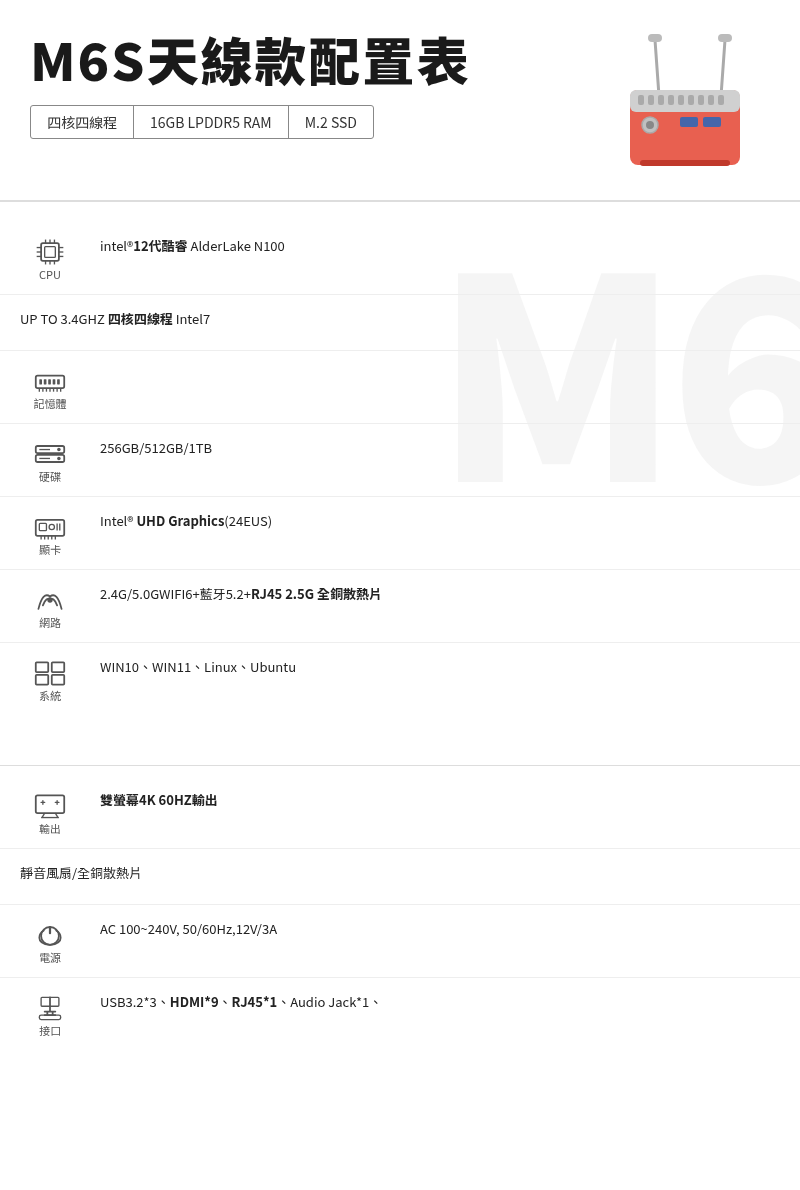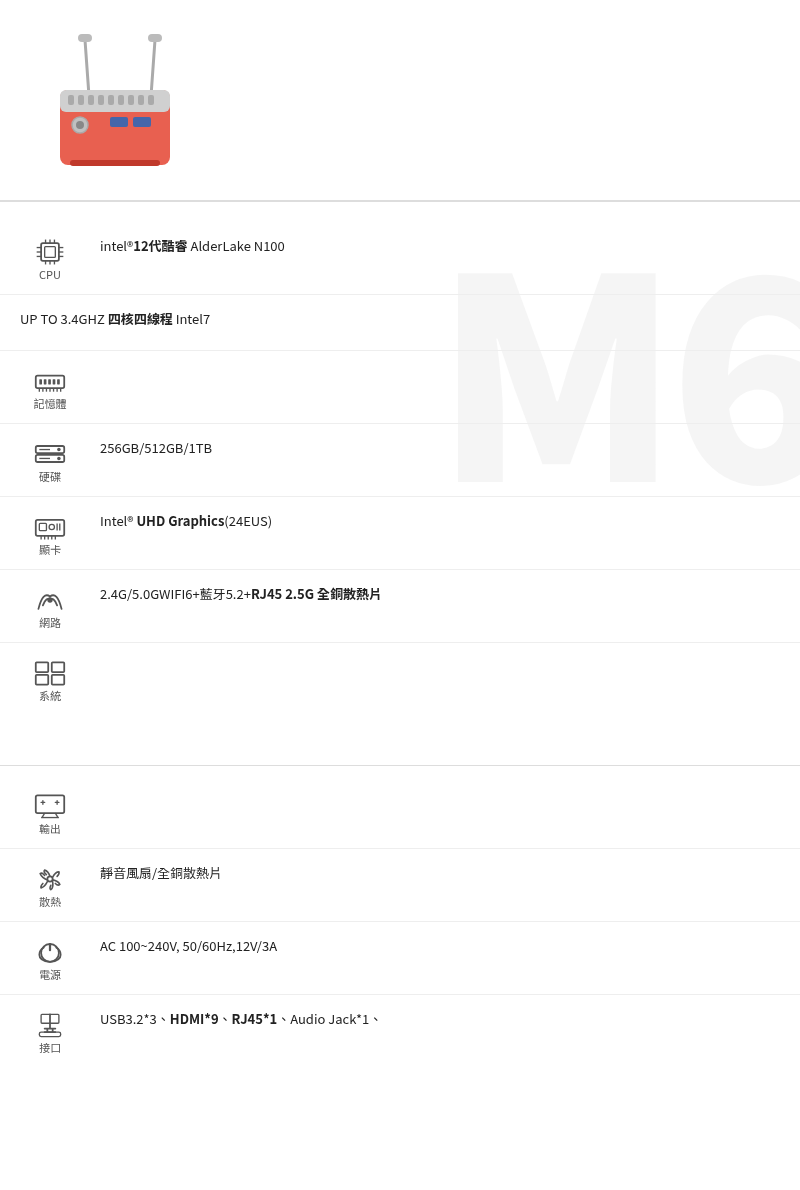--- a/index.html
+++ b/index.html
@@ -181,20 +181,28 @@
     }
   </style>
 </head>
 <body>
 
 <div class="page-wrapper">
 
   <div class="watermark">M6</div>
 
   <div class="header-section">
+    <div class="header-left">
+      <h1 class="main-title">M6S天線款配置表</h1>
+      <div class="badge-row">
+        <span class="badge-item">四核四線程</span>
+        <span class="badge-item">16GB LPDDR5 RAM</span>
+        <span class="badge-item">M.2 SSD</span>
+      </div>
+    </div>
 
     <div class="device-image">
       <svg viewBox="0 0 170 150" class="device-svg">
 
         <line x1="60" y1="90" x2="55" y2="20" stroke="#aaa" stroke-width="3" stroke-linecap="round"></line>
         <line x1="120" y1="90" x2="125" y2="20" stroke="#aaa" stroke-width="3" stroke-linecap="round"></line>
 
         <rect x="48" y="14" width="14" height="8" rx="4" fill="#bbb"></rect>
         <rect x="118" y="14" width="14" height="8" rx="4" fill="#bbb"></rect>
 
@@ -356,20 +364,23 @@
         <div class="spec-icon">
           <svg viewBox="0 0 36 28" fill="none" xmlns="http://www.w3.org/2000/svg" class="icon-svg">
             <rect x="2" y="2" width="14" height="11" rx="1" stroke="#555" stroke-width="2" fill="none"></rect>
             <rect x="20" y="2" width="14" height="11" rx="1" stroke="#555" stroke-width="2" fill="none"></rect>
             <rect x="2" y="16" width="14" height="11" rx="1" stroke="#555" stroke-width="2" fill="none"></rect>
             <rect x="20" y="16" width="14" height="11" rx="1" stroke="#555" stroke-width="2" fill="none"></rect>
           </svg>
         </div>
         <span class="spec-icon-label">系統</span>
       </div>
+      <div class="spec-content">
+        <span class="spec-text">WIN10、WIN11、Linux、Ubuntu</span>
+      </div>
     </div>
 
   </div>
 
   <div class="section-break"></div>
   <div class="divider"></div>
 
   <div class="bottom-section">
 
     <div class="spec-row">
@@ -381,37 +392,26 @@
             <line x1="24" y1="22" x2="27" y2="27" stroke="#555" stroke-width="1.5"></line>
             <line x1="8" y1="27" x2="28" y2="27" stroke="#555" stroke-width="1.5"></line>
             <line x1="10" y1="8" x2="10" y2="12" stroke="#555" stroke-width="1.5" stroke-linecap="round"></line>
             <line x1="8" y1="10" x2="12" y2="10" stroke="#555" stroke-width="1.5" stroke-linecap="round"></line>
             <line x1="26" y1="8" x2="26" y2="12" stroke="#555" stroke-width="1.5" stroke-linecap="round"></line>
             <line x1="24" y1="10" x2="28" y2="10" stroke="#555" stroke-width="1.5" stroke-linecap="round"></line>
           </svg>
         </div>
         <span class="spec-icon-label">輸出</span>
       </div>
-    </div>
-
-    <div class="spec-row">
-      <div class="spec-icon-col">
-        <div class="spec-icon">
-          <svg viewBox="0 0 36 28" fill="none" xmlns="http://www.w3.org/2000/svg" class="icon-svg">
-            <circle cx="18" cy="14" r="3" stroke="#555" stroke-width="2" fill="none"></circle>
-            <path d="M18 11 Q16 5 12 4 Q10 6 14 9" stroke="#555" stroke-width="1.8" fill="none" stroke-linecap="round"></path>
-            <path d="M21 15 Q27 16 29 20 Q27 22 24 19" stroke="#555" stroke-width="1.8" fill="none" stroke-linecap="round"></path>
-            <path d="M15 15 Q9 13 7 8 Q9 6 12 10" stroke="#555" stroke-width="1.8" fill="none" stroke-linecap="round"></path>
-            <path d="M21 12 Q24 6 28 6 Q29 8 26 11" stroke="#555" stroke-width="1.8" fill="none" stroke-linecap="round"></path>
-            <path d="M15 17 Q12 23 8 24 Q7 22 10 19" stroke="#555" stroke-width="1.8" fill="none" stroke-linecap="round"></path>
-            <path d="M21 17 Q22 24 19 26 Q17 25 19 21" stroke="#555" stroke-width="1.8" fill="none" stroke-linecap="round"></path>
-          </svg>
-        </div>
-        <span class="spec-icon-label">散熱</span>
-      </div>
+      <div class="spec-content">
+        <span class="spec-text bold">雙螢幕4K 60HZ輸出</span>
+      </div>
+    </div>
+
+    <div class="spec-row">
       <div class="spec-content">
         <span class="spec-text">靜音風扇/全銅散熱片</span>
       </div>
     </div>
 
     <div class="spec-row">
       <div class="spec-icon-col">
         <div class="spec-icon">
           <svg viewBox="0 0 36 28" fill="none" xmlns="http://www.w3.org/2000/svg" class="icon-svg">
             <circle cx="18" cy="15" r="10" stroke="#555" stroke-width="2" fill="none"></circle>

